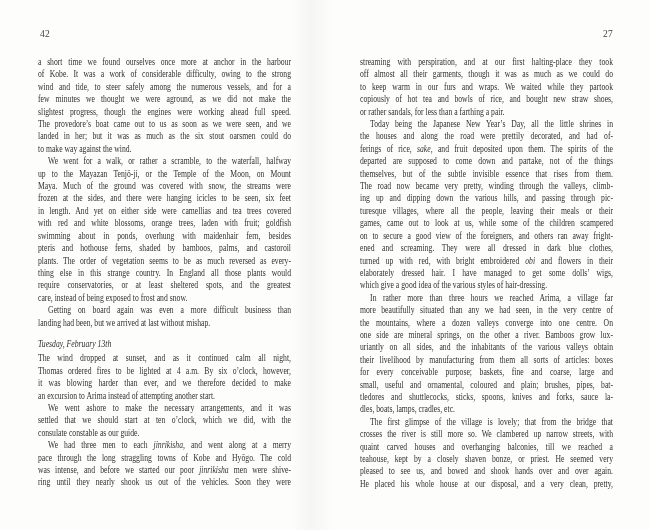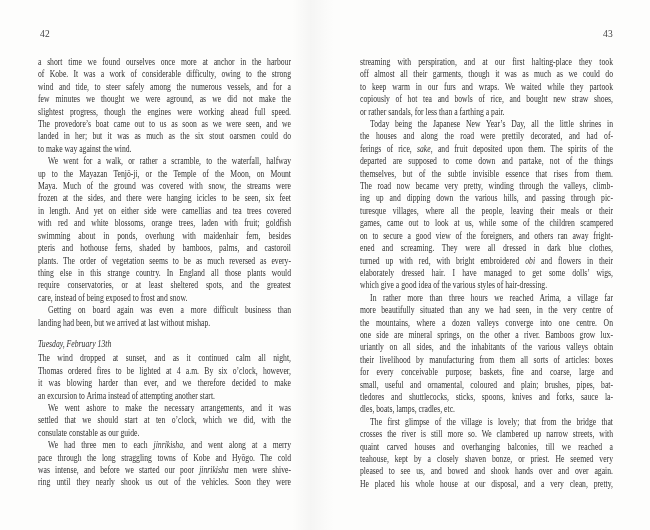--- a/index.html
+++ b/index.html
@@ -36,21 +36,21 @@
   .para-heading .line { text-align: left; text-align-last: left; }
 </style>
 </head>
 <body>
 
 <div class="spread">
   <div class="gutter"></div>
 
   <div class="pagenum" id="pagenum-left">42</div>
 
-  <div class="pagenum" id="pagenum-right">43</div>
+  <div class="pagenum" id="pagenum-right">27</div>
 
   <div class="column" id="col-left">
       <div class="para para-body">
         <div class="line">a short time we found ourselves once more at anchor in the harbour</div>
         <div class="line">of Kobe. It was a work of considerable difficulty, owing to the strong</div>
         <div class="line">wind and tide, to steer safely among the numerous vessels, and for a</div>
         <div class="line">few minutes we thought we were aground, as we did not make the</div>
         <div class="line">slightest progress, though the engines were working ahead full speed.</div>
         <div class="line">The provedore’s boat came out to us as soon as we were seen, and we</div>
         <div class="line">landed in her; but it was as much as the six stout oarsmen could do</div>

